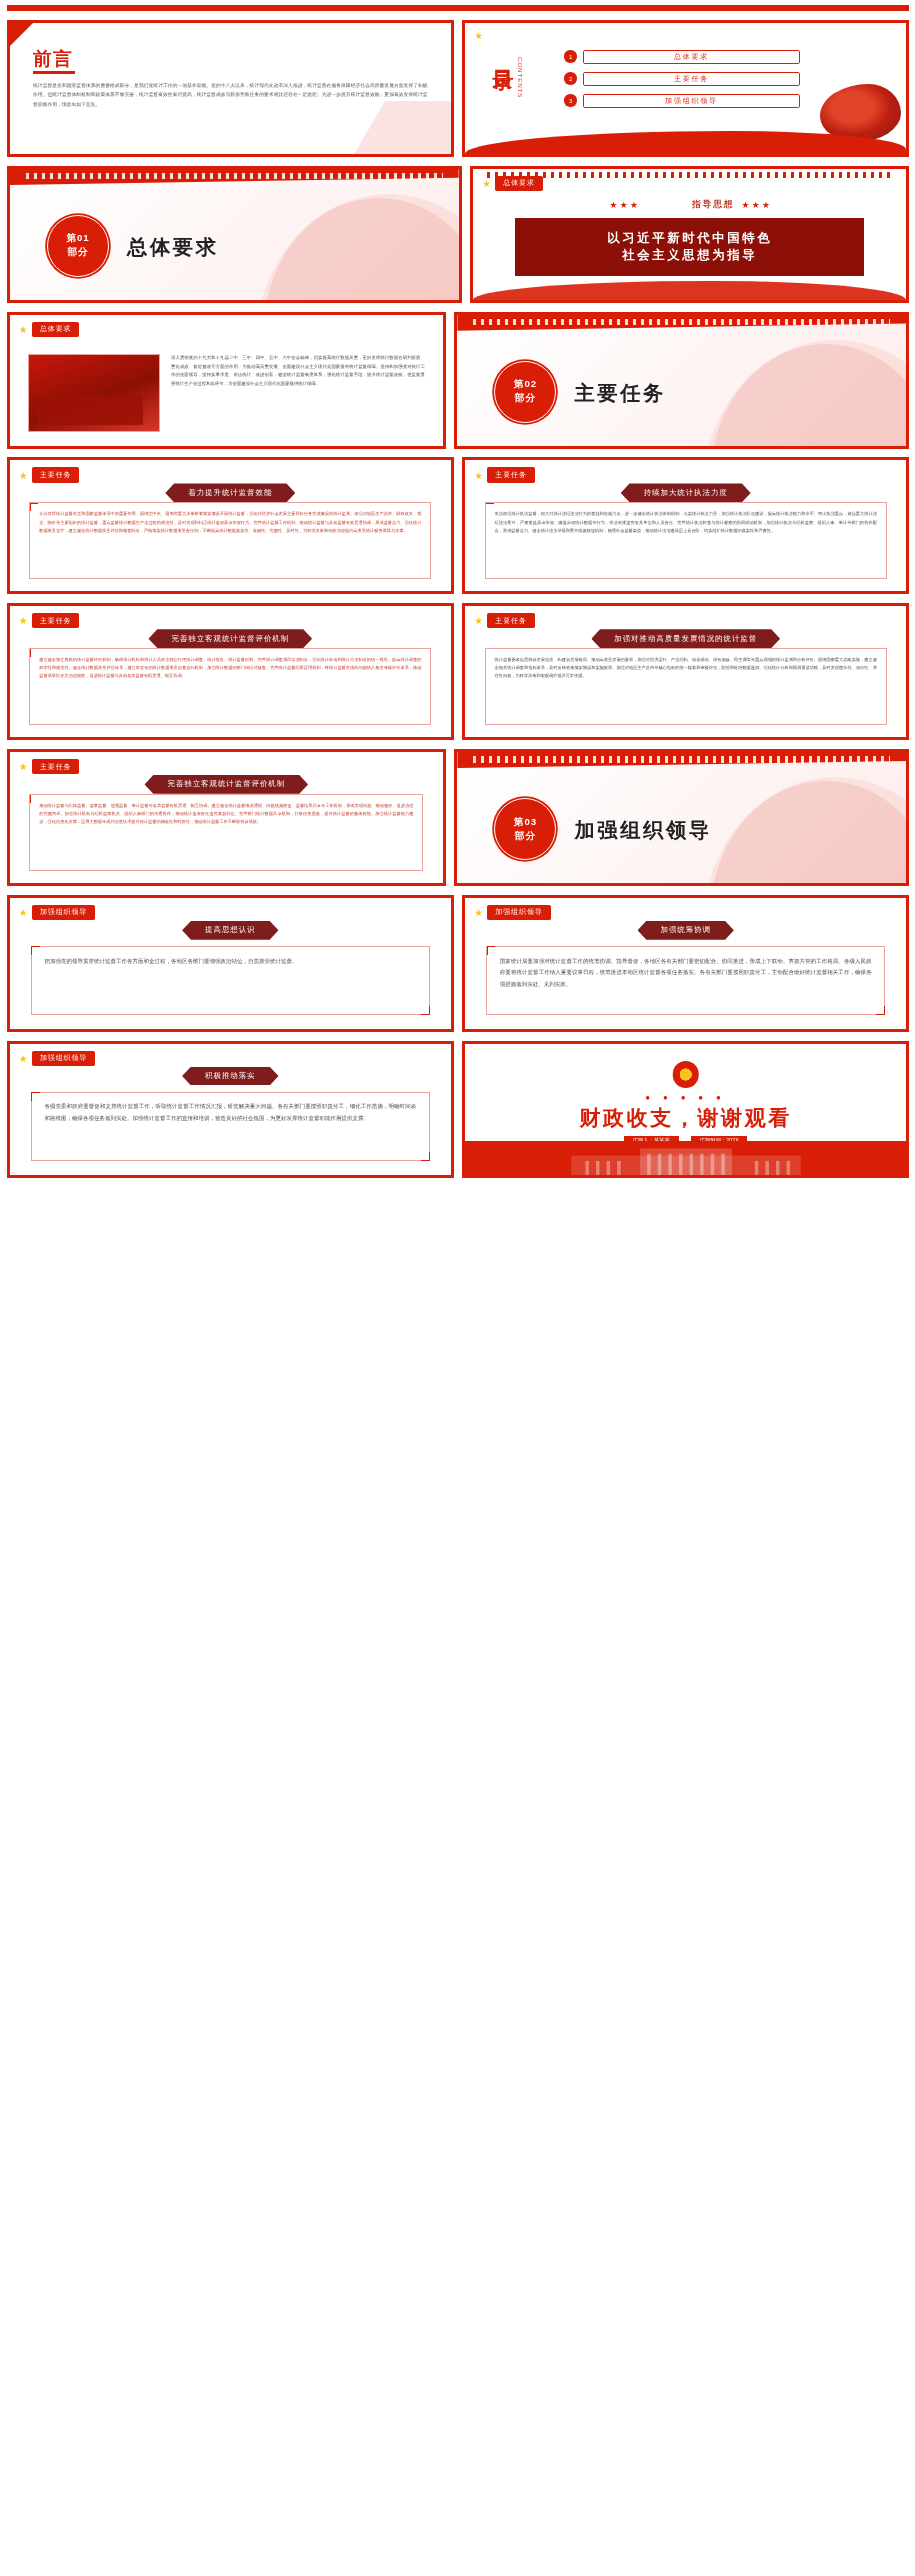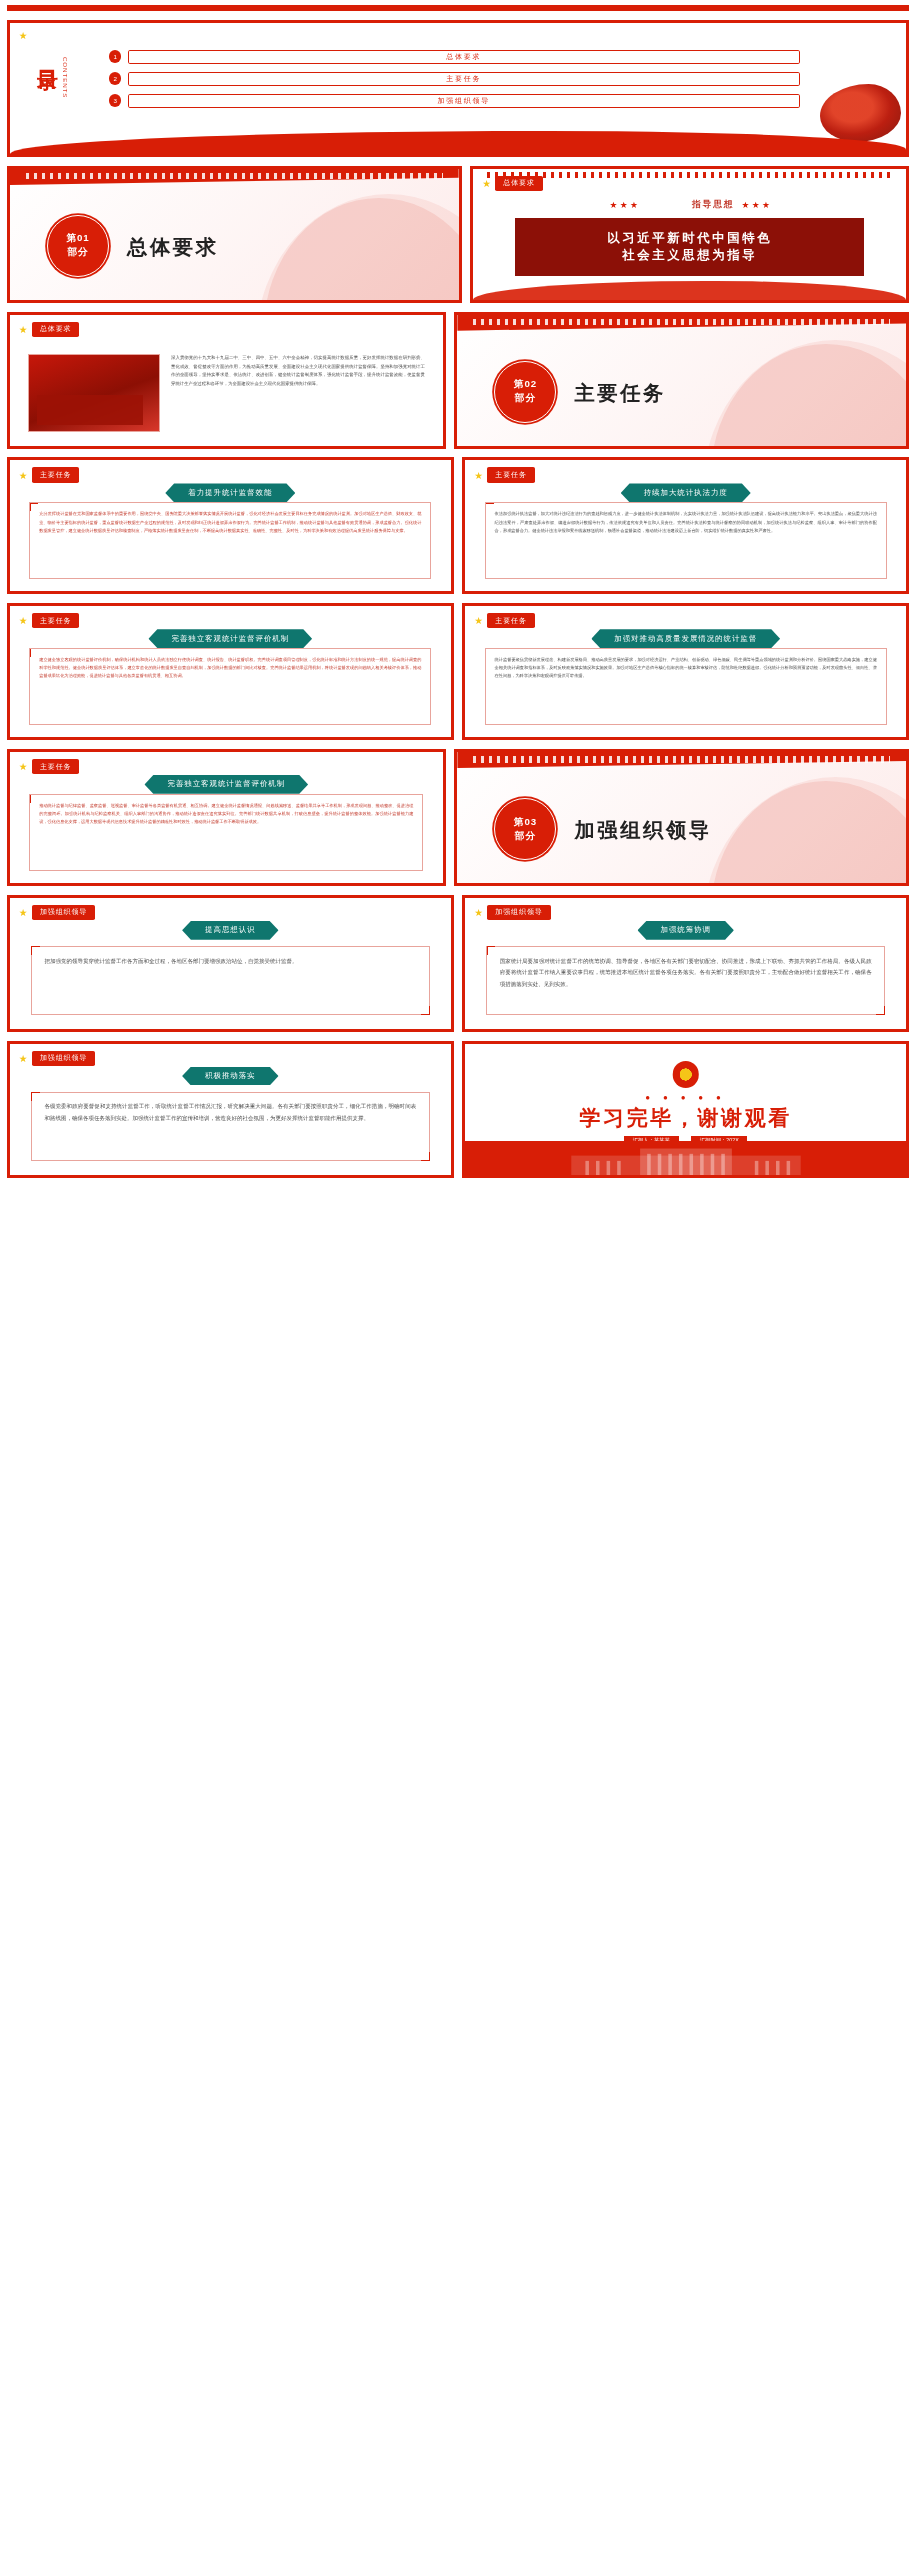--- a/index.html
+++ b/index.html
@@ -159,21 +159,21 @@
   .sec-swoosh2 {
     position:absolute; right:-62px; bottom:-44px; width:265px; height:150px;
     background:#d81e06; opacity:.07;
     border-radius: 50% 50% 0 0 / 100% 100% 0 0;
   }
 
   
   .cs { background:#fff; }
   .cs-head {
     position:absolute; left:50%; transform:translateX(-50%); top:23px;
-    background:#0f766e; color:#fff; font-size:7.5px; letter-spacing:0.9px;
+    background:#7f1d1d; color:#fff; font-size:7.5px; letter-spacing:0.9px;
     padding:4.4px 23px; white-space:nowrap;
     clip-path: polygon(8.8px 0, calc(100% - 8.8px) 0, 100% 50%, calc(100% - 8.8px) 100%, 8.8px 100%, 0 50%);
   }
   .cs-box {
     position:absolute; left:19.4px; right:19.4px; top:42px; bottom:12.4px;
     border:0.9px solid #e8a49c; padding:7px 8.8px;
     font-size:4.2px; line-height:1.92; color:#4a4a4a; text-align:justify;
     overflow:hidden;
   }
   .cs-box.red { color:#c2392b; }
@@ -287,20 +287,27 @@
             <rect x="508" y="38" width="5" height="32"></rect>
           <rect x="524" y="38" width="5" height="32"></rect>
             <rect x="540" y="38" width="5" height="32"></rect>
         </g>
       </svg>
     </div>
     <div class="cover-bottombar"></div>
   </div>
 
   <div class="row">
+    <div class="slide half preface">
+      <div class="tl-corner"></div>
+      <div class="ttl">前言</div>
+      <div class="ttl-underline"></div>
+      <div class="body">统计监督是党和国家监督体系的重要组成部分，是我们党统计工作的一项基本职能。党的十八大以来，统计现代化改革深入推进，统计监督在服务保障经济社会高质量发展方面发挥了积极作用。但统计监督体制机制和政策体系不够完善，统计监督有效性有待提高，统计监督成效与新形势新任务的要求相比还存在一定差距。为进一步提升统计监督效能，更加有效发挥统计监督职能作用，现提出如下意见。</div>
+      <div class="deco"></div>
+    </div>
 
     <div class="slide half toc">
       <div class="badge">
         <span class="bstar">★</span>
       </div>
       <div class="toc-left">
         <div class="toc-cn">目录</div>
         <div class="toc-en">CONTENTS</div>
       </div>
       <div class="toc-list">
@@ -501,21 +508,21 @@
       <div class="simple-box">
         <span class="cs-corner-tl"></span>
         <span>各级党委和政府要督促和支持统计监督工作，听取统计监督工作情况汇报，研究解决重大问题。各有关部门要按照职责分工，细化工作措施，明确时间表和路线图，确保各项任务落到实处。加强统计监督工作的宣传和培训，营造良好的社会氛围，为更好发挥统计监督职能作用提供支撑。</span>
         <span class="cs-corner-br"></span>
       </div>
     </div>
 
     <div class="slide half thanks">
       <div class="emb"></div>
       <div class="dots">● ● ● ● ●</div>
-      <div class="big">学习完毕，谢谢观看</div>
+      <div class="big">财政收支，谢谢观看</div>
       <div class="meta">
         <span>汇报人：某某某</span>
         <span>汇报时间：202X</span>
       </div>
       <div class="bld2">
         <svg width="283" height="30" viewBox="0 0 320 34">
           <rect x="30" y="12" width="260" height="22" fill="#fff" opacity=".15"></rect>
           <rect x="108" y="4" width="104" height="30" fill="#fff" opacity=".2"></rect>
           <g fill="#fff" opacity=".35">
             <rect x="116" y="10" width="4" height="24"></rect>

